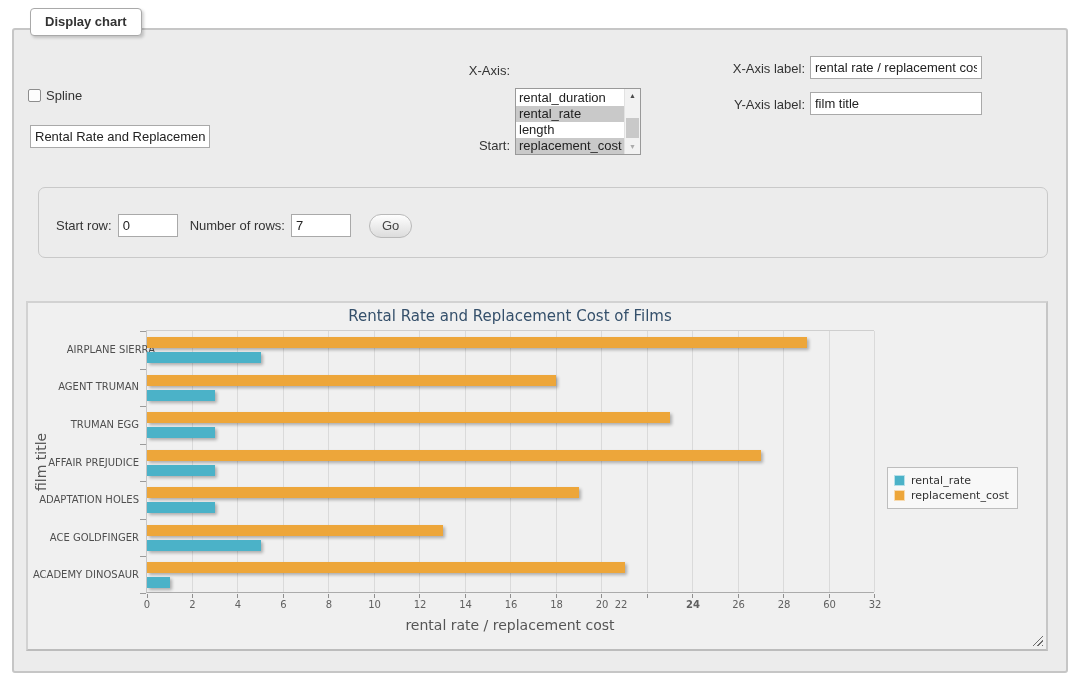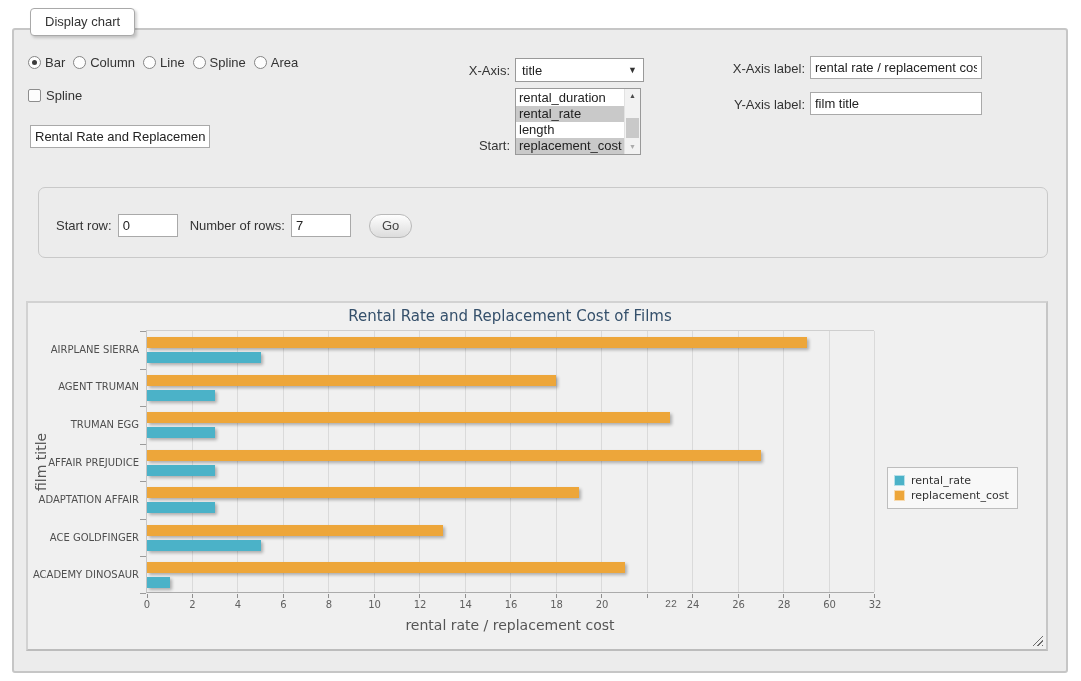--- a/index.html
+++ b/index.html
@@ -2,21 +2,21 @@
 <html><head>
 <meta charset="utf-8">
 <style>
   * { margin:0; padding:0; box-sizing:border-box; }
   html,body { width:1081px; height:681px; background:#fff; }
   body { font-family:"Liberation Sans", sans-serif; font-size:13px; color:#333; position:relative; overflow:hidden; }
 
   .legend-tab {
     position:absolute; left:30px; top:8px; z-index:5;
     background:#fff; border:1px solid #a9a9a9; border-radius:4px;
-    padding:5px 14px 6px; font-weight:normal; font-size:13px; color:#333;
+    padding:5px 14px 6px; font-weight:bold; font-size:13px; color:#333;
     box-shadow:2px 2px 3px rgba(0,0,0,0.18);
   }
   .fieldset {
     position:absolute; left:12px; top:28px; width:1056px; height:645px;
     background:#ececec; border:2px solid #c6c6c6; border-radius:3px;
   }
 
   
   .lbl { color:#333; }
   .radio-row { position:absolute; left:14px; top:25px; display:flex; align-items:center; }
@@ -118,55 +118,29 @@
     clip-path:polygon(100% 0, 100% 100%, 0 100%);
   }
 </style>
 </head>
 <body>
 
 <div class="legend-tab">Display chart</div>
 
 <div class="fieldset">
 
-  <div class="radio-row" id="chart-type-radios">
-      <div class="radio-item">
-        <span class="radio-circle checked"></span>
-        <span class="lbl">Bar</span>
-      </div>
-      <div class="radio-item">
-        <span class="radio-circle"></span>
-        <span class="lbl">Column</span>
-      </div>
-      <div class="radio-item">
-        <span class="radio-circle"></span>
-        <span class="lbl">Line</span>
-      </div>
-      <div class="radio-item">
-        <span class="radio-circle"></span>
-        <span class="lbl">Spline</span>
-      </div>
-      <div class="radio-item">
-        <span class="radio-circle"></span>
-        <span class="lbl">Area</span>
-      </div>
-    </div>
 
   <div class="stacked-row">
     <span class="checkbox"></span>
     <span class="lbl">Spline</span>
   </div>
 
   <input class="text title-input" value="Rental Rate and Replacement Cost of Films" style="">
 
   <span class="lbl xaxis-lbl">X-Axis:</span>
-  <div class="select">
-    <span>title</span>
-    <span class="select-arrow">▼</span>
-  </div>
 
   <div class="listbox">
     <div class="opts" id="series-options">
         <div class="opt">rental_duration</div>
         <div class="opt selected">rental_rate</div>
         <div class="opt">length</div>
         <div class="opt selected">replacement_cost</div>
       </div>
     <div class="sb">
       <div class="sb-btn up">▲</div>
@@ -230,52 +204,52 @@
         <div class="x-tick-label" style="left: 258px;">12</div>
         <div class="x-tick" style="left: 317.5px;"></div>
         <div class="x-tick-label" style="left: 303.5px;">14</div>
         <div class="x-tick" style="left: 363px;"></div>
         <div class="x-tick-label" style="left: 349px;">16</div>
         <div class="x-tick" style="left: 408.5px;"></div>
         <div class="x-tick-label" style="left: 394.5px;">18</div>
         <div class="x-tick" style="left: 454px;"></div>
         <div class="x-tick-label" style="left: 440px;">20</div>
         <div class="x-tick" style="left: 499.5px;"></div>
-        <div class="x-tick-label" style="left: 509px; font-family: Liberation Mono, monospace;">22</div>
+        <div class="x-tick-label" style="left: 459px;">22</div>
         <div class="x-tick" style="left: 545px;"></div>
-        <div class="x-tick-label" style="left: 531px;">24</div>
+        <div class="x-tick-label" style="left: 531px; font-weight: bold;">24</div>
         <div class="x-tick" style="left: 590.5px;"></div>
         <div class="x-tick-label" style="left: 576.5px;">26</div>
         <div class="x-tick" style="left: 636px;"></div>
         <div class="x-tick-label" style="left: 622px;">28</div>
         <div class="x-tick" style="left: 681.5px;"></div>
         <div class="x-tick-label" style="left: 667.5px;">60</div>
         <div class="x-tick" style="left: 727px;"></div>
         <div class="x-tick-label" style="left: 713px;">32</div>
         <div class="cat-tick" style="top: 0px;"></div>
         <div class="cat-tick" style="top: 38px;"></div>
         <div class="cat-tick" style="top: 75px;"></div>
         <div class="cat-tick" style="top: 113px;"></div>
         <div class="cat-tick" style="top: 150px;"></div>
         <div class="cat-tick" style="top: 188px;"></div>
         <div class="cat-tick" style="top: 225px;"></div>
         <div class="cat-tick" style="top: 262px;"></div>
-        <div class="cat-label" style="top: 13px;">AIRPLANE SIERRA</div>
+        <div class="cat-label" style="top: 13px; margin-left: 16px;">AIRPLANE SIERRA</div>
         <div class="bar" style="top: 6px; width: 660px; background: rgb(237, 166, 58);"></div>
         <div class="bar" style="top: 21px; width: 114px; background: rgb(75, 178, 200);"></div>
         <div class="cat-label" style="top: 50px;">AGENT TRUMAN</div>
         <div class="bar" style="top: 44px; width: 409px; background: rgb(237, 166, 58);"></div>
         <div class="bar" style="top: 59px; width: 68px; background: rgb(75, 178, 200);"></div>
         <div class="cat-label" style="top: 88px;">TRUMAN EGG</div>
         <div class="bar" style="top: 81px; width: 523px; background: rgb(237, 166, 58);"></div>
         <div class="bar" style="top: 96px; width: 68px; background: rgb(75, 178, 200);"></div>
         <div class="cat-label" style="top: 126px;">AFFAIR PREJUDICE</div>
         <div class="bar" style="top: 119px; width: 614px; background: rgb(237, 166, 58);"></div>
         <div class="bar" style="top: 134px; width: 68px; background: rgb(75, 178, 200);"></div>
-        <div class="cat-label" style="top: 163px;">ADAPTATION AFFAIR</div>
+        <div class="cat-label" style="top: 163px;">ADAPTATION HOLES</div>
         <div class="bar" style="top: 156px; width: 432px; background: rgb(237, 166, 58);"></div>
         <div class="bar" style="top: 171px; width: 68px; background: rgb(75, 178, 200);"></div>
         <div class="cat-label" style="top: 201px;">ACE GOLDFINGER</div>
         <div class="bar" style="top: 194px; width: 296px; background: rgb(237, 166, 58);"></div>
         <div class="bar" style="top: 209px; width: 114px; background: rgb(75, 178, 200);"></div>
         <div class="cat-label" style="top: 238px;">ACADEMY DINOSAUR</div>
         <div class="bar" style="top: 231px; width: 478px; background: rgb(237, 166, 58);"></div>
         <div class="bar" style="top: 246px; width: 23px; background: rgb(75, 178, 200);"></div>
       </div>
     <div class="x-axis-title">rental rate / replacement cost</div>

